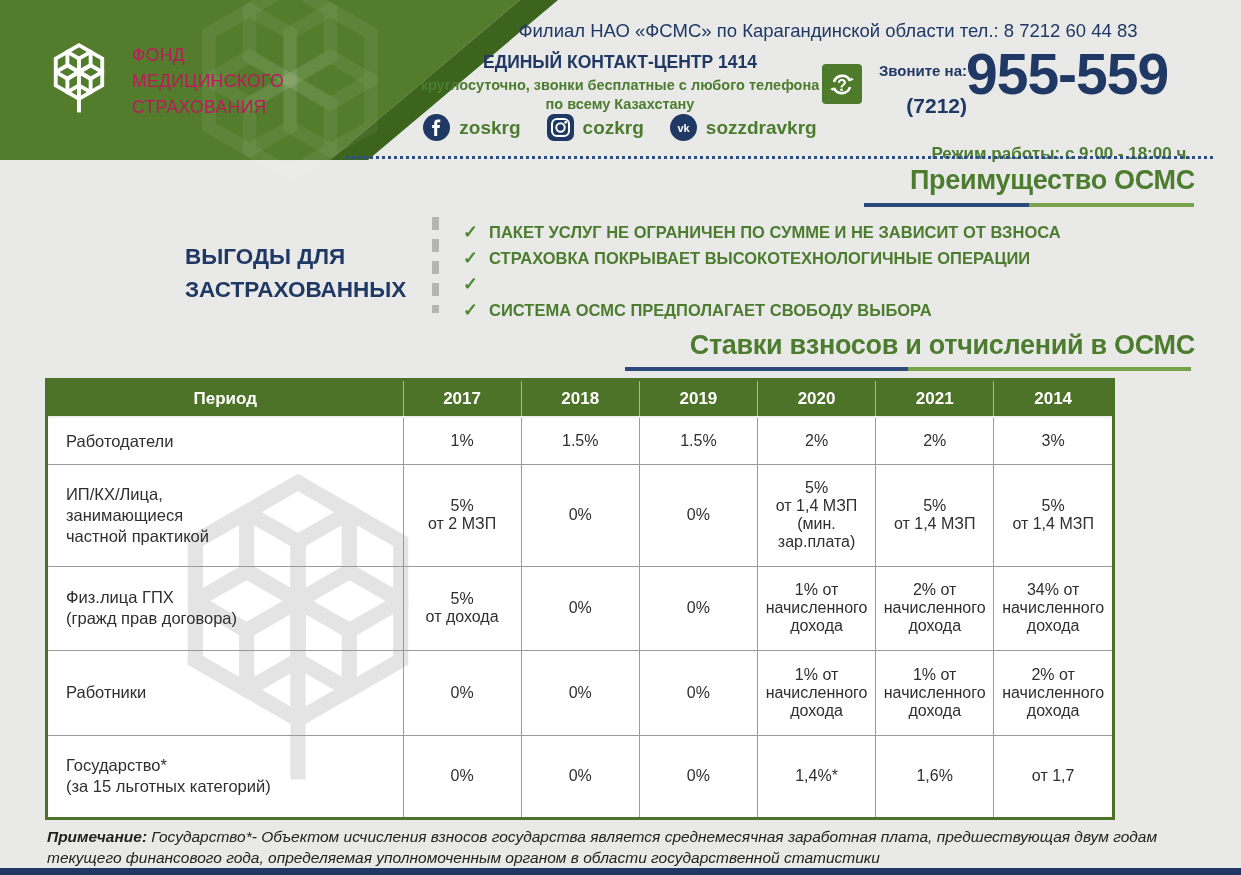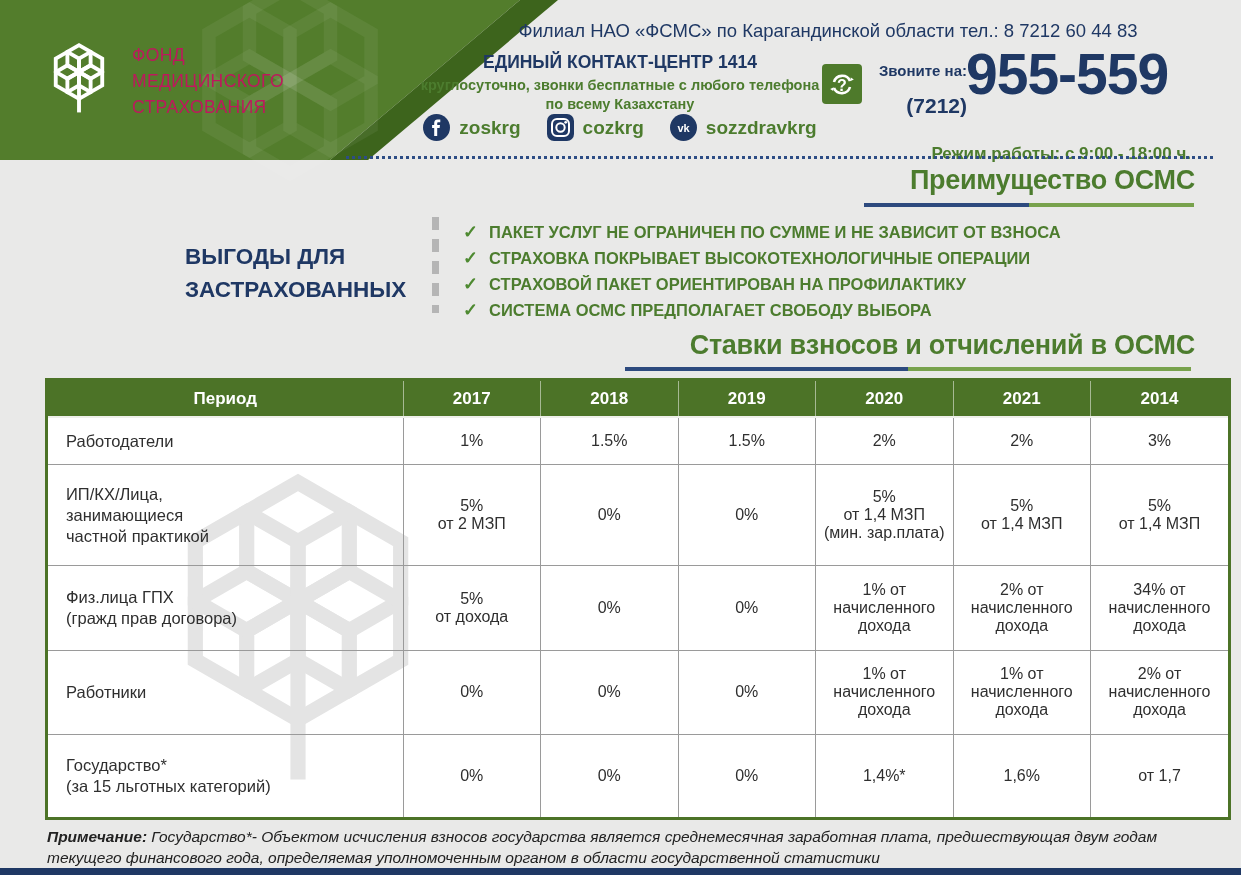--- a/index.html
+++ b/index.html
@@ -51,21 +51,21 @@
   
   .benefits-heading{position:absolute; left:185px; top:240px; color:var(--navy,#1f3864);
     font-weight:bold; font-size:22.5px; line-height:33px; white-space:pre-line;}
   .benefits-divider{position:absolute; left:432px; top:217px; height:96px; width:7px;
     background:repeating-linear-gradient(to bottom,#b5b5b5 0 13px,transparent 13px 22px);}
   .benefits-list{position:absolute; left:463px; top:219px; margin:0; padding:0; list-style:none;}
   .benefits-list li{display:flex; gap:11px; align-items:baseline;
     color:var(--text-green,#4c7c2e); font-weight:bold; font-size:16.5px; line-height:26px;}
   .check{color:#4e8a31; font-size:18px;}
   
-  .table-wrap{position:absolute; left:45px; top:378px; width:1186px; height:442px;
+  .table-wrap{position:absolute; left:45px; top:378px; width:1070px; height:442px;
     border:3px solid var(--table-green,#4c7327); background:#fff; box-sizing:border-box;}
   .table-watermark{position:absolute; left:60px; top:30px; pointer-events:none;}
   table{width:100%; height:100%; border-collapse:collapse; table-layout:fixed;
     position:relative; z-index:1;}
   col.c-label{width:355px;}
   thead th{background:var(--table-green,#4c7327); color:#fff; font-size:17px; font-weight:bold;
     height:33px; border-left:1px solid rgba(255,255,255,.5); border-bottom:2px solid #eef0ea;}
   thead th:first-child{border-left:none;}
   td{border:1px solid #9a9a9a; font-size:16px; color:#2f2f2f; text-align:center;
     white-space:pre-line; line-height:18px; padding:2px 4px;}
@@ -185,21 +185,20 @@
       <li>
         <span class="check">✓</span>
         <span>ПАКЕТ УСЛУГ НЕ ОГРАНИЧЕН ПО СУММЕ И НЕ ЗАВИСИТ ОТ ВЗНОСА</span>
       </li>
       <li>
         <span class="check">✓</span>
         <span>СТРАХОВКА ПОКРЫВАЕТ ВЫСОКОТЕХНОЛОГИЧНЫЕ ОПЕРАЦИИ</span>
       </li>
       <li>
         <span class="check">✓</span>
-        <span>СТРАХОВОЙ ПАКЕТ ОРИЕНТИРОВАН НА ПРОФИЛАКТИКУ</span>
       </li>
       <li>
         <span class="check">✓</span>
         <span>СИСТЕМА ОСМС ПРЕДПОЛАГАЕТ СВОБОДУ ВЫБОРА</span>
       </li>
     </ul>
 
   <div class="rates-title">Ставки взносов и отчислений в ОСМС</div>
   <div class="rates-underline">
     <span class="ul-navy"></span>

